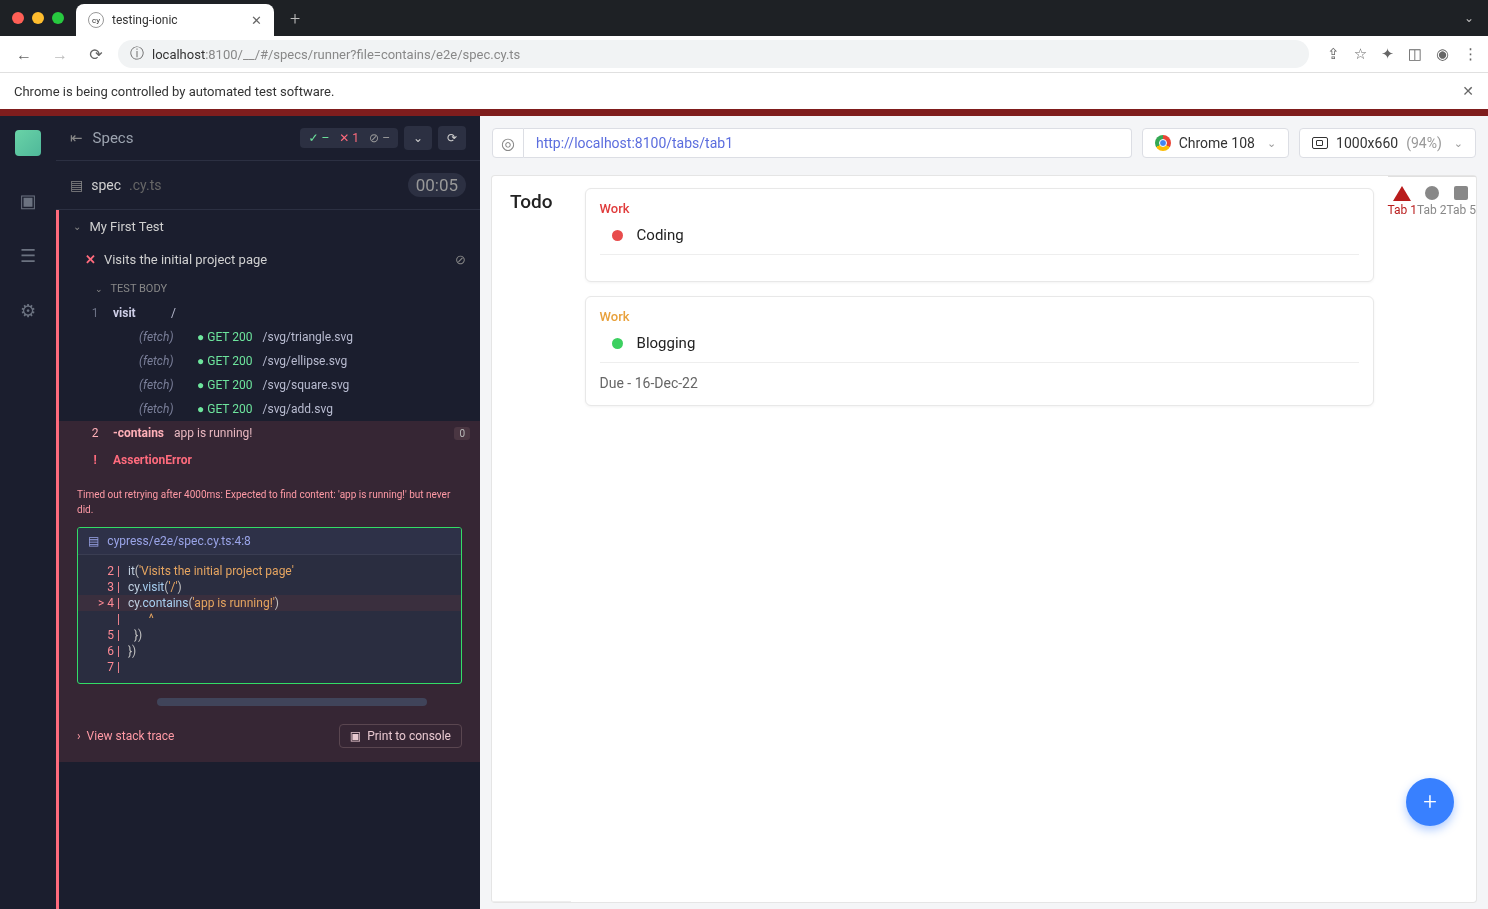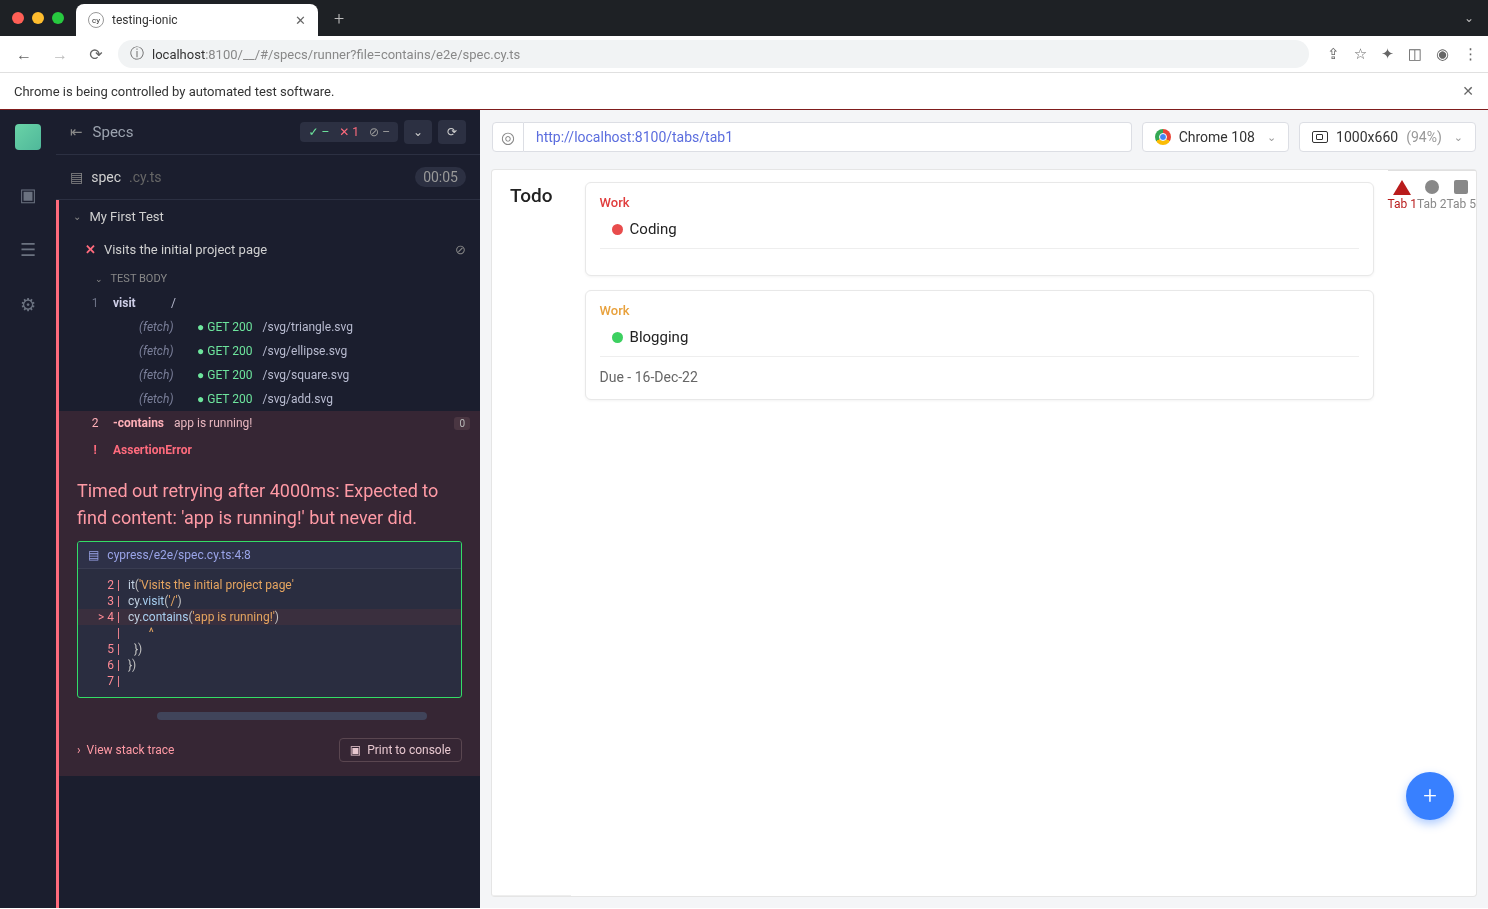--- a/index.html
+++ b/index.html
@@ -5,36 +5,36 @@
     * { margin: 0; padding: 0; box-sizing: border-box; font-family: -apple-system, BlinkMacSystemFont, 'Segoe UI', Roboto, sans-serif; }
     body { background: #fff; width: 1488px; height: 909px; overflow: hidden; }
     
     
     .browser-top { background: #1e2125; height: 36px; display: flex; align-items: center; padding: 0 12px; position: relative; }
     .traffic-lights { display: flex; gap: 8px; margin-right: 12px; }
     .traffic-light { width: 12px; height: 12px; border-radius: 50%; }
     .tl-red { background: #ff5f56; }
     .tl-yellow { background: #ffbd2e; }
     .tl-green { background: #27c93f; }
-    .tab { background: #fff; border-radius: 8px 8px 0 0; padding: 6px 12px; display: flex; align-items: center; gap: 8px; font-size: 12px; color: #333; margin-top: 4px; height: 32px; width: 242px; }
+    .tab { background: #fff; border-radius: 8px 8px 0 0; padding: 6px 12px; display: flex; align-items: center; gap: 8px; font-size: 12px; color: #333; margin-top: 4px; height: 32px; width: 198px; }
     .tab-icon { width: 16px; height: 16px; border: 1.5px solid #999; border-radius: 50%; display: flex; align-items: center; justify-content: center; font-size: 8px; }
     .tab-close { color: #666; font-size: 13px; cursor: pointer; margin-left: auto; }
     .new-tab { color: #bbb; margin-left: 16px; font-size: 18px; font-weight: 300; }
     .browser-dropdown { position: absolute; right: 14px; color: #bbb; font-size: 12px; }
 
     .url-bar { background: #fff; height: 37px; display: flex; align-items: center; padding: 0 10px; gap: 8px; border-bottom: 1px solid #e0e0e0; }
     .nav-btn { width: 28px; height: 28px; display: flex; align-items: center; justify-content: center; color: #666; cursor: pointer; font-size: 16px; }
     .nav-btn.disabled { color: #bbb; }
     .url-field { flex: 1; background: #f1f3f4; border-radius: 20px; height: 28px; display: flex; align-items: center; padding: 0 12px; font-size: 13px; color: #333; gap: 8px; }
     .url-field .info-icon { color: #666; font-size: 14px; }
     .url-host { color: #333; }
     .url-path { color: #888; }
     .url-icons { display: flex; gap: 14px; color: #666; font-size: 15px; margin-left: 10px; }
 
-    .automation-bar { background: #fff; padding: 10px 14px; font-size: 13px; color: #333; display: flex; justify-content: space-between; align-items: center; border-bottom: 1px solid #7f1d1d; }
+    .automation-bar { background: #fff; padding: 10px 14px; font-size: 13px; color: #333; display: flex; justify-content: space-between; align-items: center; border-bottom: 7px solid #7f1d1d; }
     .auto-close { color: #666; font-size: 14px; cursor: pointer; }
 
     
     .main { display: flex; height: calc(100% - 36px - 37px - 38px); }
     
     
     .cy-sidebar { background: #1b1e2e; width: 56px; display: flex; flex-direction: column; align-items: center; padding-top: 14px; gap: 34px; }
     .cy-logo { width: 26px; height: 26px; background: linear-gradient(135deg, #69D3A7, #4fb89a); border-radius: 4px; }
     .cy-side-icon { color: #6b7280; font-size: 18px; cursor: pointer; }
     
@@ -44,21 +44,21 @@
     .cy-header-right { display: flex; align-items: center; gap: 6px; }
     .cy-stats { background: #2c3042; border-radius: 4px; padding: 3px 8px; display: flex; align-items: center; gap: 10px; font-size: 12px; }
     .cy-stat-pass { color: #6de59d; }
     .cy-stat-fail { color: #ff6b7d; }
     .cy-stat-pending { color: #999;}
     .cy-ctrl-btn { background: #2c3042; border-radius: 4px; width: 28px; height: 24px; display: flex; align-items: center; justify-content: center; color: #ccc; cursor: pointer; font-size: 12px; }
     
     .cy-spec-row { display: flex; align-items: center; justify-content: space-between; padding: 12px 14px; border-bottom: 1px solid #2c3042; }
     .cy-spec-name { display: flex; align-items: center; gap: 8px; color: #d0d0d0; font-size: 14px; }
     .cy-spec-ext { color: #666; }
-    .cy-time-badge { background: #2c3042; color: #999; font-size: 14px; padding: 2px 8px; border-radius: 12px; }
+    .cy-time-badge { background: #2c3042; color: #999; font-size: 17px; padding: 2px 8px; border-radius: 12px; }
     
     .cy-test-list { border-left: 3px solid #ff6b7d; flex: 1; overflow-y: auto; }
     .cy-suite { padding: 9px 14px; display: flex; align-items: center; gap: 8px; color: #d0d0d0; font-size: 13px; }
     .cy-test-item { padding: 9px 14px 9px 26px; display: flex; align-items: center; gap: 8px; color: #d0d0d0; font-size: 13px; position: relative; }
     .cy-test-item .x-icon { color: #ff6b7d; font-weight: bold; }
     .cy-test-item .warn-icon { position: absolute; right: 14px; color: #888; }
     .cy-test-body { padding: 6px 14px 6px 36px; font-size: 11px; color: #888; display: flex; align-items: center; gap: 8px;}
     
     .cy-log { font-family: 'Menlo', 'Consolas', monospace; font-size: 12px; }
     .cy-log-row { padding: 5px 14px 5px 28px; display: flex; align-items: center; gap: 10px; color: #8a8fa6; }
@@ -72,21 +72,21 @@
     .cy-log-fail-row .cy-log-num { color: #ffb0b8; }
     .cy-log-fail-cmd { color: #ffb0b8; font-weight: bold; }
     .cy-log-fail-text { color: #e8b8c0; }
     .cy-log-fail-badge { position: absolute; right: 10px; background: #4a3642; color: #bbb; font-size: 10px; padding: 1px 5px; border-radius: 3px; }
     
     .cy-error-row { background: #362634; padding: 8px 14px 8px 28px; display: flex; align-items: center; gap: 10px; color: #ff6b7d; font-family: 'Menlo', monospace; font-size: 12px; }
     .cy-error-row .exc { color: #ff6b7d; font-weight: bold; width: 16px; text-align: center;}
     .cy-error-name { font-weight: bold; }
     
     .cy-error-box { background: #362634; margin: 0; padding: 12px 18px 14px 18px; }
-    .cy-error-msg { color: #ff9aa5; font-size: 18px; line-height: 1.5; margin-bottom: 10px; }
+    .cy-error-msg { color: #ff9aa5; font-size: 10px; line-height: 1.5; margin-bottom: 10px; }
     
     .cy-code-frame { border: 1.5px solid #33dd66; border-radius: 3px; background: #2a2d40; overflow: hidden; margin-bottom: 14px;}
     .cy-code-header { background: #2e3148; padding: 6px 10px; color: #9aa4e8; font-size: 12px; display: flex; align-items: center; gap: 8px; font-family: 'Menlo', monospace; border-bottom: 1px solid #3a3d52;}
     .cy-code-body { font-family: 'Menlo', 'Consolas', monospace; font-size: 12px; padding: 8px 0; }
     .cy-code-line { display: flex; padding: 1px 10px; color: #c0c0c0; white-space: pre; }
     .cy-code-line.hl { background: #3a2f3e; }
     .cy-gutter { color: #ff8a95; width: 40px; text-align: right; padding-right: 8px; flex-shrink: 0; }
     .cy-code .s-fn { color: #c0cfdf; }
     .cy-code .s-method { color: #a8cff0; }
     .cy-code .s-str { color: #e6a560; }
@@ -113,21 +113,21 @@
     .app-body { flex: 1; padding: 12px 14px; overflow-y: auto; }
     
     .todo-card { background: #fff; border: 1px solid #e8e8e8; border-radius: 6px; margin-bottom: 14px; padding: 12px 14px 14px 14px; box-shadow: 0 1px 3px rgba(0,0,0,0.05); }
     .todo-cat { font-size: 13px; font-weight: 500; margin-bottom: 6px; }
     .cat-red { color: #e03c3c; }
     .cat-orange { color: #e8a13c; }
     .todo-title-row { display: flex; align-items: center; gap: 7px; padding: 4px 0 10px 12px; border-bottom: 1px solid #eee; margin-bottom: 12px; }
     .todo-dot { width: 11px; height: 11px; border-radius: 50%; }
     .dot-red { background: #e84c4c; }
     .dot-green { background: #3cd060; }
-    .todo-title { font-size: 15px; color: #222; }
+    .todo-title { font-size: 15px; color: #222; margin-left: 7px; }
     .todo-due { font-size: 14px; color: #666; }
     
     .fab { position: absolute; bottom: 76px; right: 22px; width: 48px; height: 48px; border-radius: 50%; background: #3880ff; color: #fff; display: flex; align-items: center; justify-content: center; font-size: 24px; font-weight: 300; box-shadow: 0 4px 10px rgba(56,128,255,0.4); cursor: pointer; }
     
     .tab-bar { display: flex; border-top: 1px solid #e0e0e0; }
     .tab-item { flex: 1; display: flex; flex-direction: column; align-items: center; padding: 8px 0 6px 0; font-size: 12px; color: #888; cursor: pointer; gap: 2px; }
     .tab-item.active { color: #b91c1c; }
     .tab-shape { width: 16px; height: 16px; display: flex; align-items: center; justify-content: center; }
     .shape-triangle { width: 0; height: 0; border-left: 9px solid transparent; border-right: 9px solid transparent; border-bottom: 15px solid currentColor; }
     .shape-circle { width: 14px; height: 14px; border-radius: 50%; background: currentColor; }

